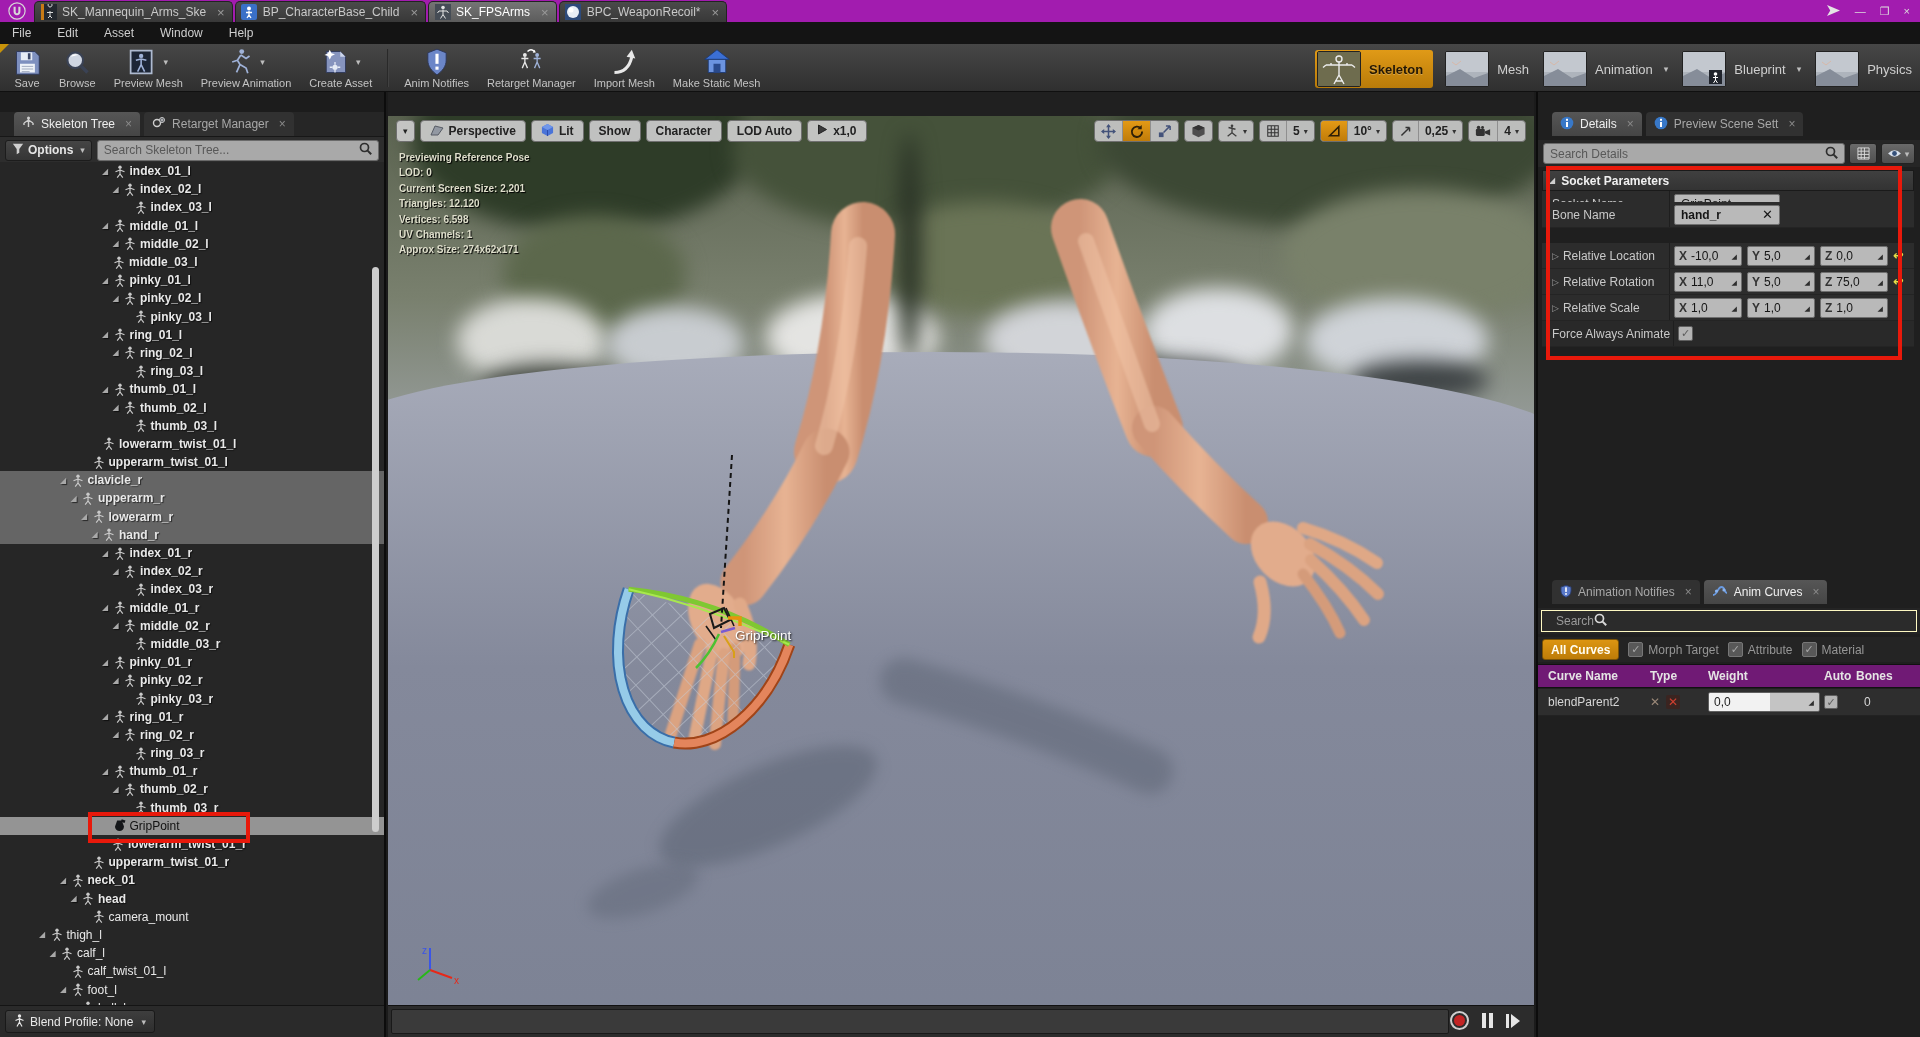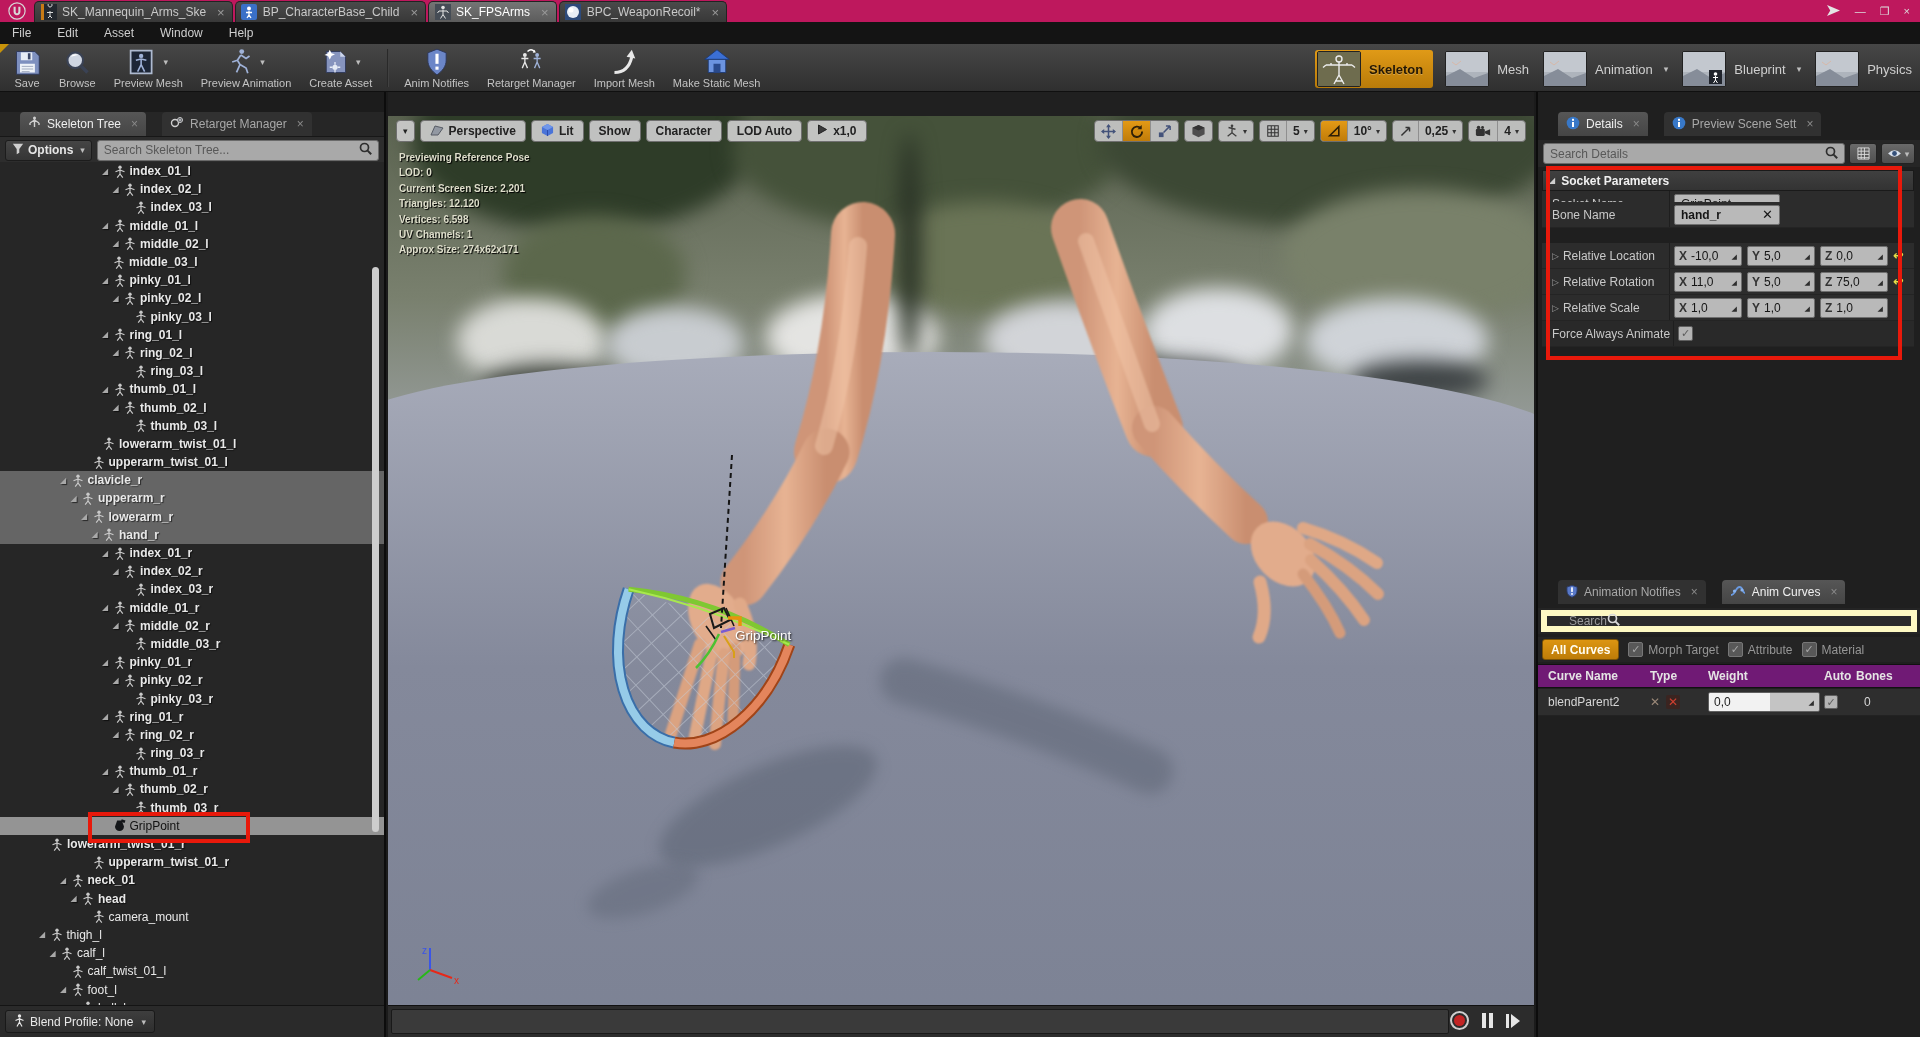--- a/index.html
+++ b/index.html
@@ -1,19 +1,19 @@
 <!DOCTYPE html>
 <html><head>
 <meta charset="utf-8">
 <style>
 *{box-sizing:border-box;margin:0;padding:0}
 html,body{width:1920px;height:1037px;overflow:hidden;background:#000;font-family:"Liberation Sans","DejaVu Sans",sans-serif;}
 #app{position:relative;width:1920px;height:1037px;background:#1b1b1b;font-size:12px;color:#ccc}
 
-#titlebar{position:absolute;left:0;top:0;width:1920px;height:22px;background:#be185d;display:flex;align-items:flex-end}
+#titlebar{position:absolute;left:0;top:0;width:1920px;height:22px;background:#a21caf;display:flex;align-items:flex-end}
 #uelogo{width:34px;height:22px;display:flex;align-items:center;justify-content:center}
 .ttab{height:21px;display:flex;align-items:center;gap:5px;padding:0 7px 0 5px;margin-right:2px;background:linear-gradient(#4a4a4a,#383838);border-radius:5px 5px 0 0;border:1px solid #222;border-bottom:none;color:#c9c9c9;font-size:12px;white-space:nowrap}
 .ttab.act{background:linear-gradient(#757575,#5c5c5c);color:#fff}
 .ttab .tico{width:17px;height:17px;display:inline-flex;align-items:center;justify-content:center}
 .ttab .tclose{color:#9a9a9a;font-size:13px;margin-left:6px}
 #winctl{position:absolute;right:0;top:0;height:22px;display:flex;align-items:center;gap:14px;padding-right:10px;color:#ddd;font-size:11px}
 #winctl span{cursor:default}
 
 #menubar{position:absolute;left:0;top:22px;width:1920px;height:22px;background:#141414;display:flex;align-items:center;gap:26px;padding-left:12px;color:#cfcfcf}
 
@@ -26,21 +26,21 @@
 .tsep{width:2px;margin:4px 6px;background:linear-gradient(90deg,#1d1d1d,#4d4d4d)}
 .caret{color:#bdbdbd;font-size:9px;margin-left:3px}
 #tbmodes{position:absolute;right:6px;top:6px;display:flex;align-items:center;gap:10px}
 .mode{display:flex;align-items:center;gap:8px;padding:1px 2px;border-radius:3px}
 .mode .mthumb{width:44px;height:36px;border:1px solid #222;border-radius:2px;overflow:hidden;display:flex}
 .mode .mlab{font-size:13px;color:#cfcfcf;white-space:nowrap}
 .mode.act{background:linear-gradient(#e09a17,#b97b09);padding:1px 10px 1px 2px}
 .mode.act .mlab{color:#241703;font-weight:bold;text-shadow:0 1px 0 rgba(255,255,255,.25)}
 
 .panel{position:absolute;background:#242424}
-.ptabrow{position:absolute;left:0;top:20px;height:24px;display:flex;gap:16px;padding-left:20px}
+.ptabrow{position:absolute;left:0;top:20px;height:24px;display:flex;gap:4px;padding-left:14px}
 .ptab{display:flex;align-items:center;gap:6px;padding:0 8px;border-radius:4px 4px 0 0;background:#313131;color:#a8a8a8;font-size:12px;white-space:nowrap}
 .ptab.act{background:linear-gradient(#565656,#454545);color:#efefef}
 .ptab .pclose{font-size:12px;color:#8a8a8a;margin-left:4px}
 .searchbox{display:flex;align-items:center;background:#a9a9a9;border:1px solid #6a6a6a;border-radius:3px;color:#585858;padding:0 6px;font-size:12px}
 .searchbox .ph{flex:1;white-space:nowrap;overflow:hidden}
 
 #leftpanel{left:0;top:92px;width:386px;height:945px;border-right:2px solid #0c0c0c;background:#262626}
 #lp-top{position:absolute;left:0;top:0;width:100%;height:20px;background:#1c1c1c}
 #optrow{position:absolute;left:0;top:44px;width:100%;height:27px;background:#2d2d2d;display:flex;align-items:center;padding:12px 5px;gap:5px;border-top:1px solid #171717}
 #optbtn{display:flex;align-items:center;gap:4px;background:linear-gradient(#454545,#353535);border:1px solid #1c1c1c;border-radius:3px;height:21px;padding:0 6px;color:#e6e6e6;font-weight:bold}
@@ -93,21 +93,21 @@
 .pval{flex:1;display:flex;align-items:center;gap:5px;padding:0 4px}
 .tinput{background:#b9b9b9;border:1px solid #6f6f6f;border-radius:2px;height:20px;display:flex;align-items:center;padding:0 6px;color:#151515;min-width:106px;font-size:12px}
 .num{background:#b9b9b9;border:1px solid #6f6f6f;border-radius:2px;height:20px;width:68px;display:flex;align-items:center;padding:0 4px;color:#151515;gap:4px}
 .num .ax{font-weight:bold;color:#333}
 .num .nval{flex:1}
 .grip{font-size:7px;color:#2e2e2e;align-self:flex-end;line-height:17px}
 .reset{color:#e4dc48;font-weight:bold;font-size:13px}
 .cb{width:15px;height:15px;background:#b4b4b4;border:1px solid #5f5f5f;border-radius:2px;display:flex;align-items:center;justify-content:center;color:#5c5c5c;font-size:11px;font-weight:bold}
 
 #cv-search{position:absolute;left:0;top:516px;width:100%;height:26px;padding:0 3px;display:flex;align-items:center;background:#242424}
-#cv-search .darksearch{flex:1;height:22px;background:#2b2b2b;border:6px solid #fef9c3;display:flex;align-items:center;padding:0 22px;color:#9a9a9a}
+#cv-search .darksearch{flex:1;height:22px;background:#2b2b2b;border:1px solid #fef9c3;display:flex;align-items:center;padding:0 14px;color:#9a9a9a}
 #cv-filters{position:absolute;left:0;top:545px;width:100%;height:25px;display:flex;align-items:center;gap:9px;padding:0 4px;background:#242424}
 #allcurves{background:linear-gradient(#dc9512,#bd7c08);border:1px solid #7a5205;border-radius:3px;height:21px;display:flex;align-items:center;padding:0 8px;color:#fffdf2;font-weight:bold}
 .fcheck{display:flex;align-items:center;gap:5px;color:#969696}
 .fcheck .cb{background:#585858;border-color:#777;color:#a8a8a8}
 #cv-header{position:absolute;left:0;top:572px;width:100%;height:24px;background:#701a75;border-top:1px solid #111;border-bottom:1px solid #111;display:flex;align-items:center;color:#e4e4e4;font-weight:bold}
 #cv-row{position:absolute;left:0;top:597px;width:100%;height:27px;background:#2e2e2e;border-bottom:1px solid #222;display:flex;align-items:center;color:#d6d6d6}
 .xico{font-weight:bold}
 #winput{width:112px;height:20px;border:1px solid #5f5f5f;border-radius:2px;background:linear-gradient(90deg,#f2f2f2 0 55%,#c4c4c4 55%);color:#1d1d1d;display:flex;align-items:center;padding:0 5px}
 
 .redbox{position:absolute;border:4px solid #e8190b;z-index:60;pointer-events:none}
@@ -757,21 +757,21 @@
         <div class="trow sel2" style="padding-left: 98.5px;">
     <span class="tarr"></span>
     <span class="ticon">
             <svg width="13" height="13" viewBox="0 0 13 13">
               <path d="M2 7.5a4.5 4.5 0 1 0 9 0L8.8 1.6H4.2z" fill="#15171a"></path>
               <rect x="8.2" y="0.8" width="4" height="2.6" transform="rotate(20 10 2)" fill="#15171a"></rect>
             </svg>
           </span>
     <span class="tlab">GripPoint</span>
         </div>
-        <div class="trow bold" style="padding-left: 36px;">
+        <div class="trow bold" style="padding-left: 97px;">
     <span class="tarr"></span>
     <span class="ticon">
             <svg width="12" height="13" viewBox="0 0 12 13">
               <circle cx="6" cy="2.2" r="1.7" fill="#c9c9c9"></circle>
               <path d="M6 4v5M6 5L1.5 6.8M6 5l4.5 1.8M6 9l-2.8 3.6M6 9l2.8 3.6" stroke="#c9c9c9" stroke-width="1.2" fill="none"></path>
             </svg>
           </span>
     <span class="tlab">lowerarm_twist_01_r</span>
         </div>
         <div class="trow bold" style="padding-left: 77.5px;">

